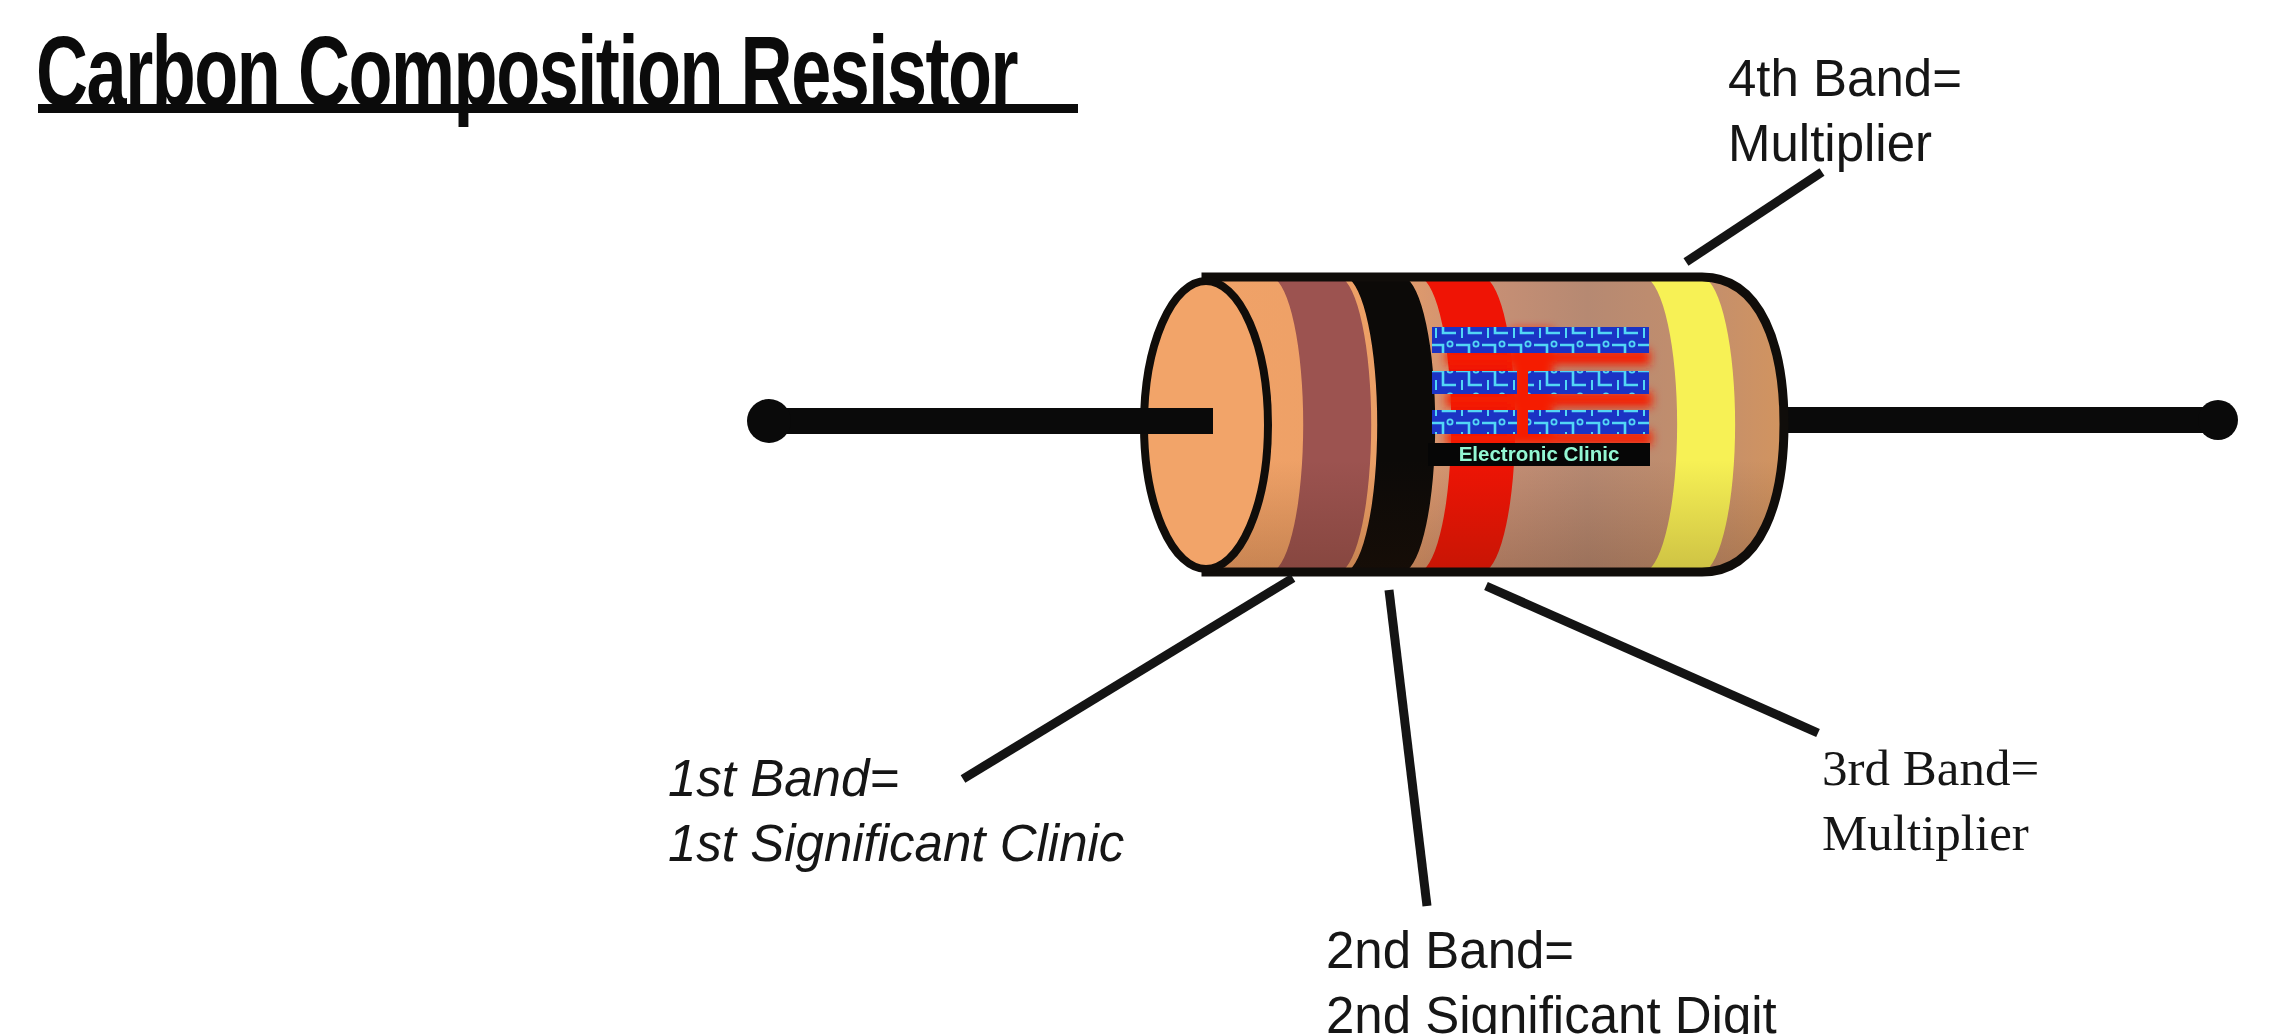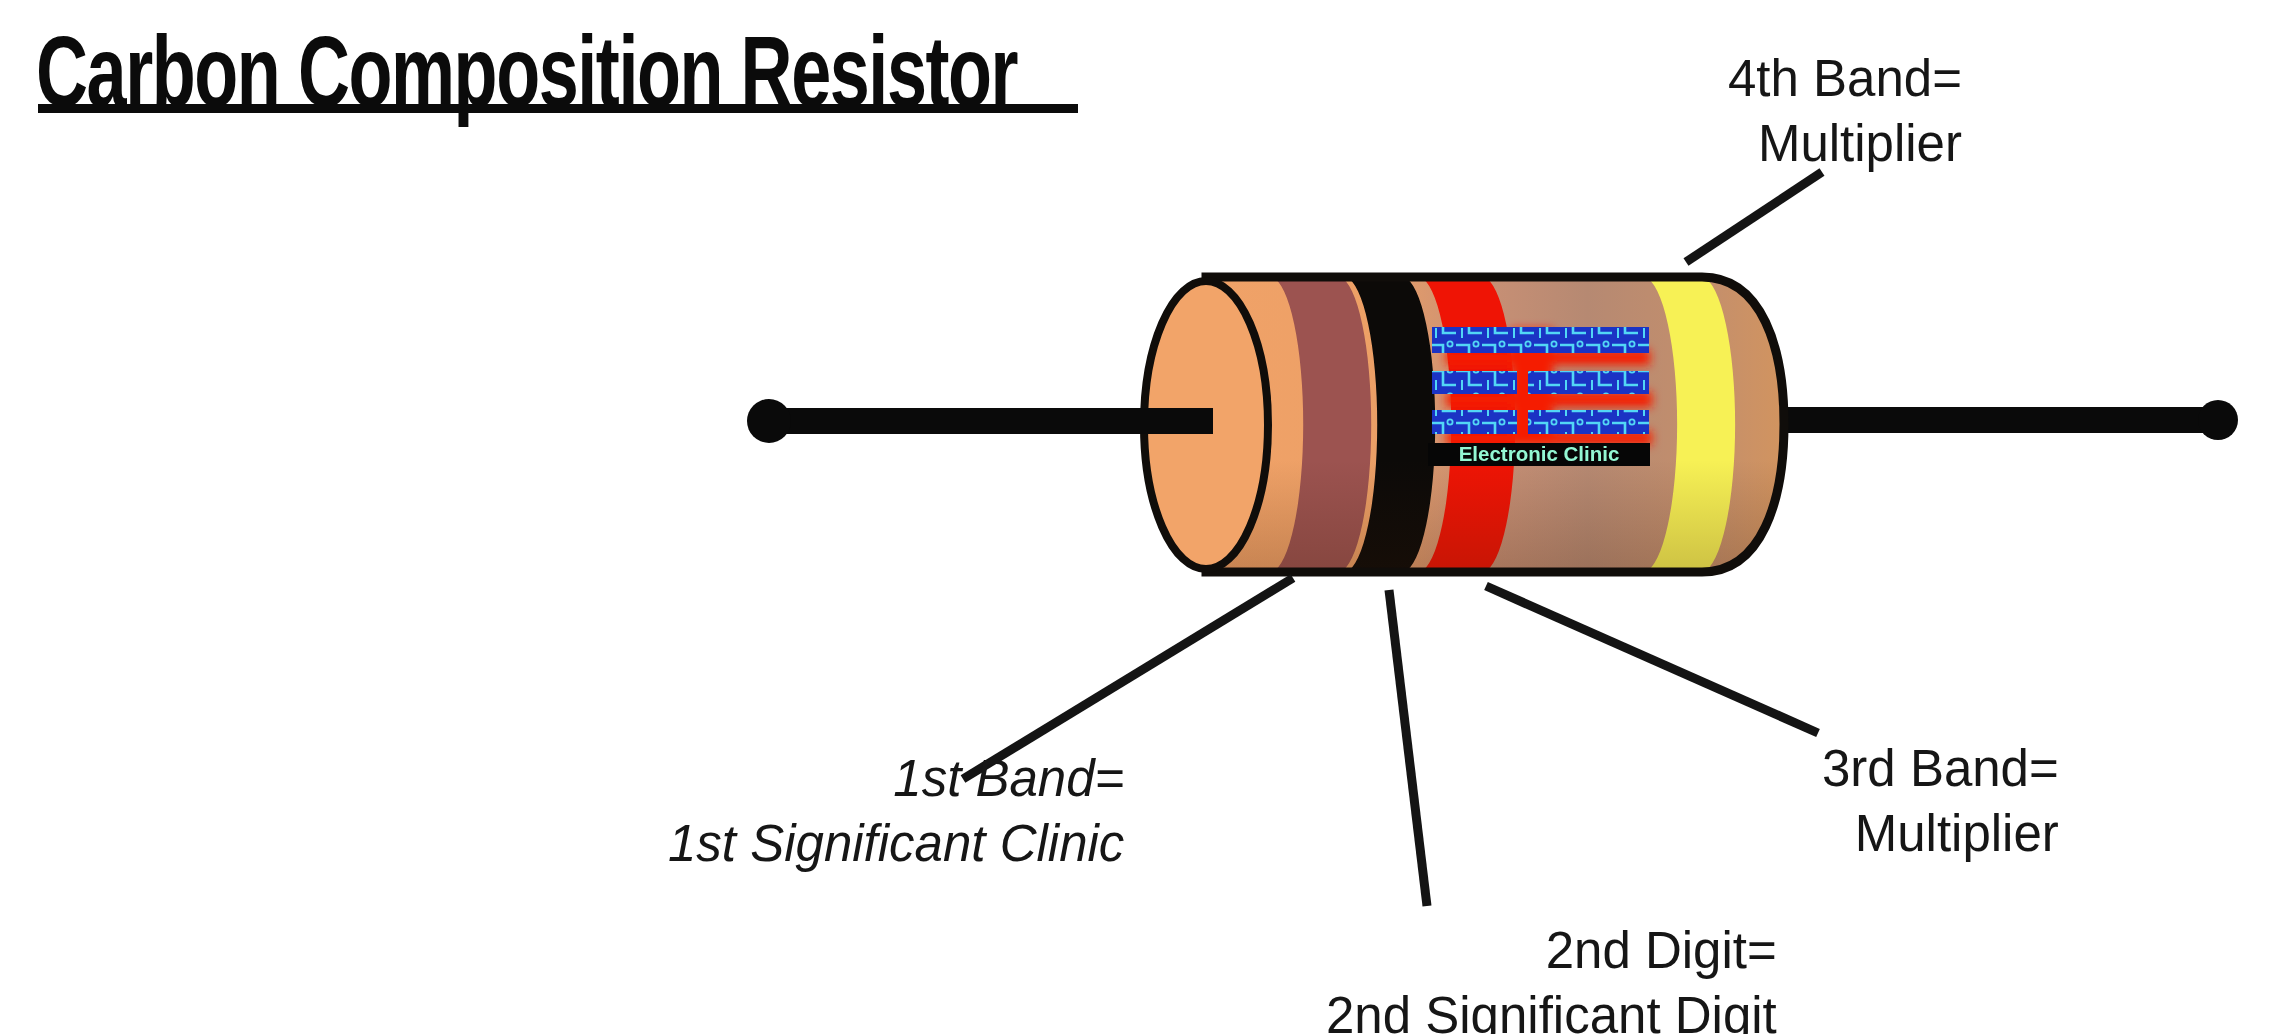--- a/index.html
+++ b/index.html
@@ -20,21 +20,21 @@
   }
   .title-underline{
     position:absolute;left:38px;top:104px;
     width:1040px;height:9px;background:#0b0b0b;
   }
   .callout{
     position:absolute;
     font-size:51px;line-height:65px;
     color:#161616;white-space:nowrap;
   }
-  .callout div{white-space:nowrap;text-align:right;}
+  .callout div{white-space:nowrap;}
 </style>
 </head>
 <body>
 
 <div id="stage">
 
   <svg id="diagram-svg" width="2280" height="1034" viewBox="0 0 2280 1034">
     <defs>
       <linearGradient id="bodyGrad" x1="0" y1="0" x2="1" y2="0">
         <stop offset="0" stop-color="#f0a268"></stop>
@@ -130,22 +130,22 @@
     <div>4th Band=</div>
     <div>Multiplier</div>
   </div>
 
   <div class="callout" style="left:668px;top:746px;font-style:italic;">
     <div>1st Band=</div>
     <div>1st Significant Clinic</div>
   </div>
 
   <div class="callout" style="left:1326px;top:918px;">
-    <div>2nd Digit=</div>
+    <div>2nd Band=</div>
     <div>2nd Significant Digit</div>
   </div>
 
-  <div class="callout" style="left:1822px;top:736px;">
+  <div class="callout" style="left:1822px;top:736px;font-family:Liberation Serif, serif;">
     <div>3rd Band=</div>
     <div>Multiplier</div>
   </div>
 
 </div>
 
 </body></html>

